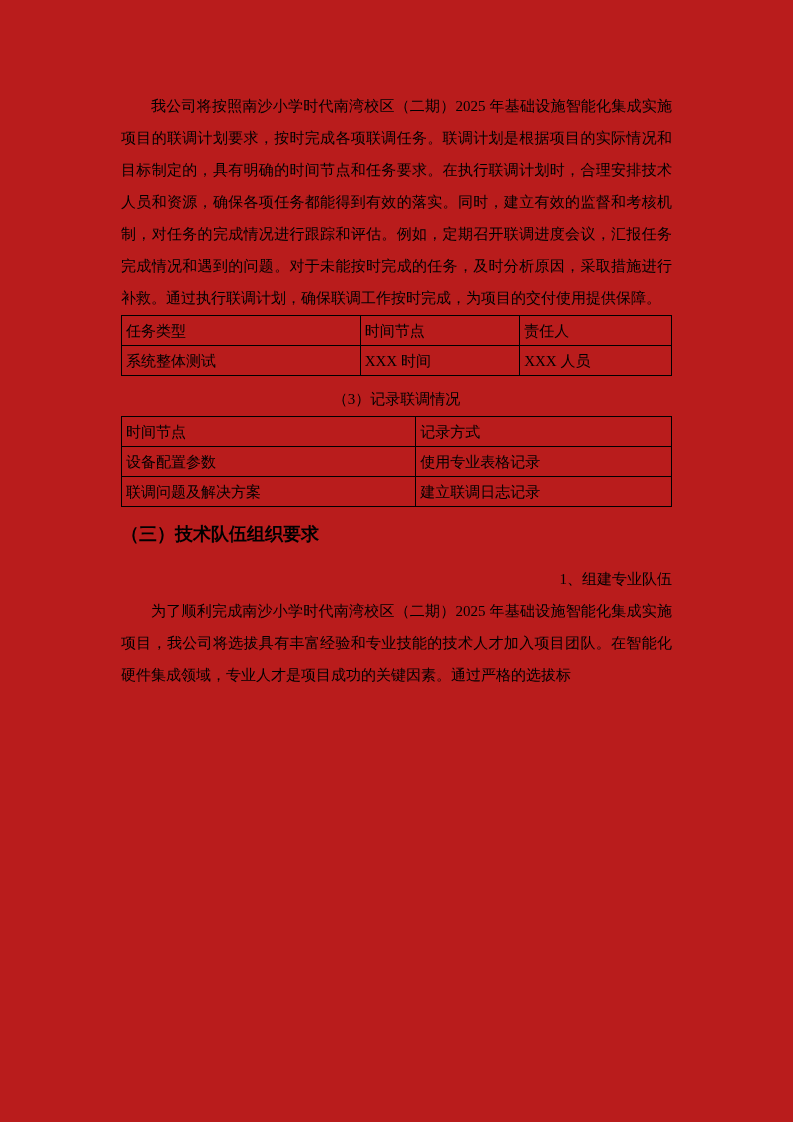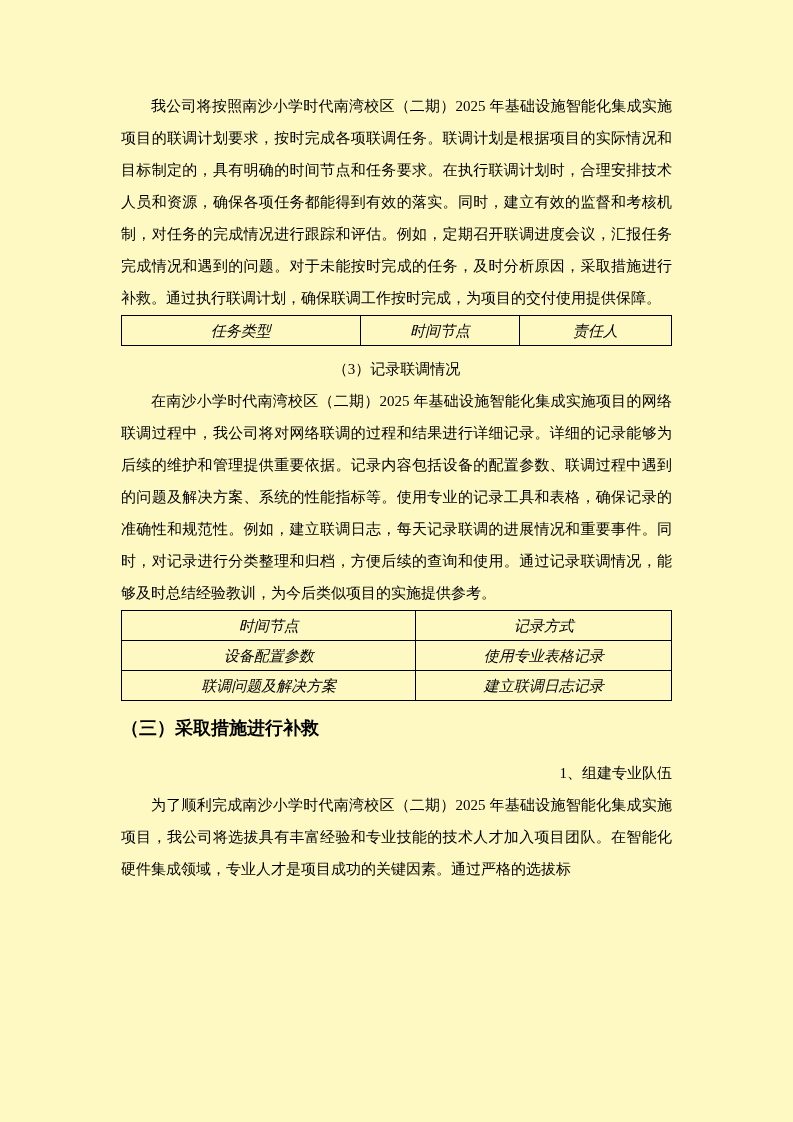--- a/index.html
+++ b/index.html
@@ -3,21 +3,21 @@
 <meta charset="utf-8">
 <title>Document Page</title>
 <style>
   * { box-sizing: border-box; }
   html, body { margin: 0; padding: 0; background: #ffffff; }
   .page {
     position: relative;
     width: 793px;
     height: 1122px;
     margin: 0 auto;
-    background: #fef9c3;
+    background: #b91c1c;
     overflow: hidden;
     font-family: "Liberation Serif", "DejaVu Serif", serif;
     color: #000000;
   }
   .content {
     padding: 90px 121px 0 121px;
     font-size: 15px;
   }
   .para {
     margin: 0;
@@ -29,25 +29,24 @@
   .doc-table {
     width: 100%;
     border-collapse: collapse;
     table-layout: fixed;
     margin: 1px 0;
   }
   .doc-table td {
     border: 1px solid #000000;
     height: 30px;
     padding: 1px 4px;
-    text-align: center;
+    text-align: left;
     vertical-align: middle;
     font-size: 15px;
     line-height: 20px;
-    font-style: italic;
   }
   .sub-heading {
     margin: 7px 0 0 0;
     line-height: 32px;
     text-align: center;
   }
   .section-heading {
     margin: 12px 0 0 0;
     font-size: 18px;
     font-weight: bold;
@@ -74,26 +73,30 @@
         <col style="width:43.4%">
         <col style="width:29.0%">
         <col style="width:27.6%">
       </colgroup>
       <tbody>
         <tr>
           <td>任务类型</td>
           <td>时间节点</td>
           <td>责任人</td>
         </tr>
+        <tr>
+          <td>系统整体测试</td>
+          <td>XXX 时间</td>
+          <td>XXX 人员</td>
+        </tr>
       </tbody>
     </table>
 
     <p class="sub-heading">（3）记录联调情况</p>
 
-    <p class="para">在南沙小学时代南湾校区（二期）2025 年基础设施智能化集成实施项目的网络联调过程中，我公司将对网络联调的过程和结果进行详细记录。详细的记录能够为后续的维护和管理提供重要依据。记录内容包括设备的配置参数、联调过程中遇到的问题及解决方案、系统的性能指标等。使用专业的记录工具和表格，确保记录的准确性和规范性。例如，建立联调日志，每天记录联调的进展情况和重要事件。同时，对记录进行分类整理和归档，方便后续的查询和使用。通过记录联调情况，能够及时总结经验教训，为今后类似项目的实施提供参考。</p>
 
     <table class="doc-table">
       <colgroup>
         <col style="width:53.5%">
         <col style="width:46.5%">
       </colgroup>
       <tbody>
         <tr>
           <td>时间节点</td>
           <td>记录方式</td>
@@ -102,21 +105,21 @@
           <td>设备配置参数</td>
           <td>使用专业表格记录</td>
         </tr>
         <tr>
           <td>联调问题及解决方案</td>
           <td>建立联调日志记录</td>
         </tr>
       </tbody>
     </table>
 
-    <h2 class="section-heading">（三）采取措施进行补救</h2>
+    <h2 class="section-heading">（三）技术队伍组织要求</h2>
 
     <p class="list-line">1、组建专业队伍</p>
 
 
     <p class="para">为了顺利完成南沙小学时代南湾校区（二期）2025 年基础设施智能化集成实施项目，我公司将选拔具有丰富经验和专业技能的技术人才加入项目团队。在智能化硬件集成领域，专业人才是项目成功的关键因素。通过严格的选拔标</p>
 
   </div>
 </div>
 
 </body></html>

